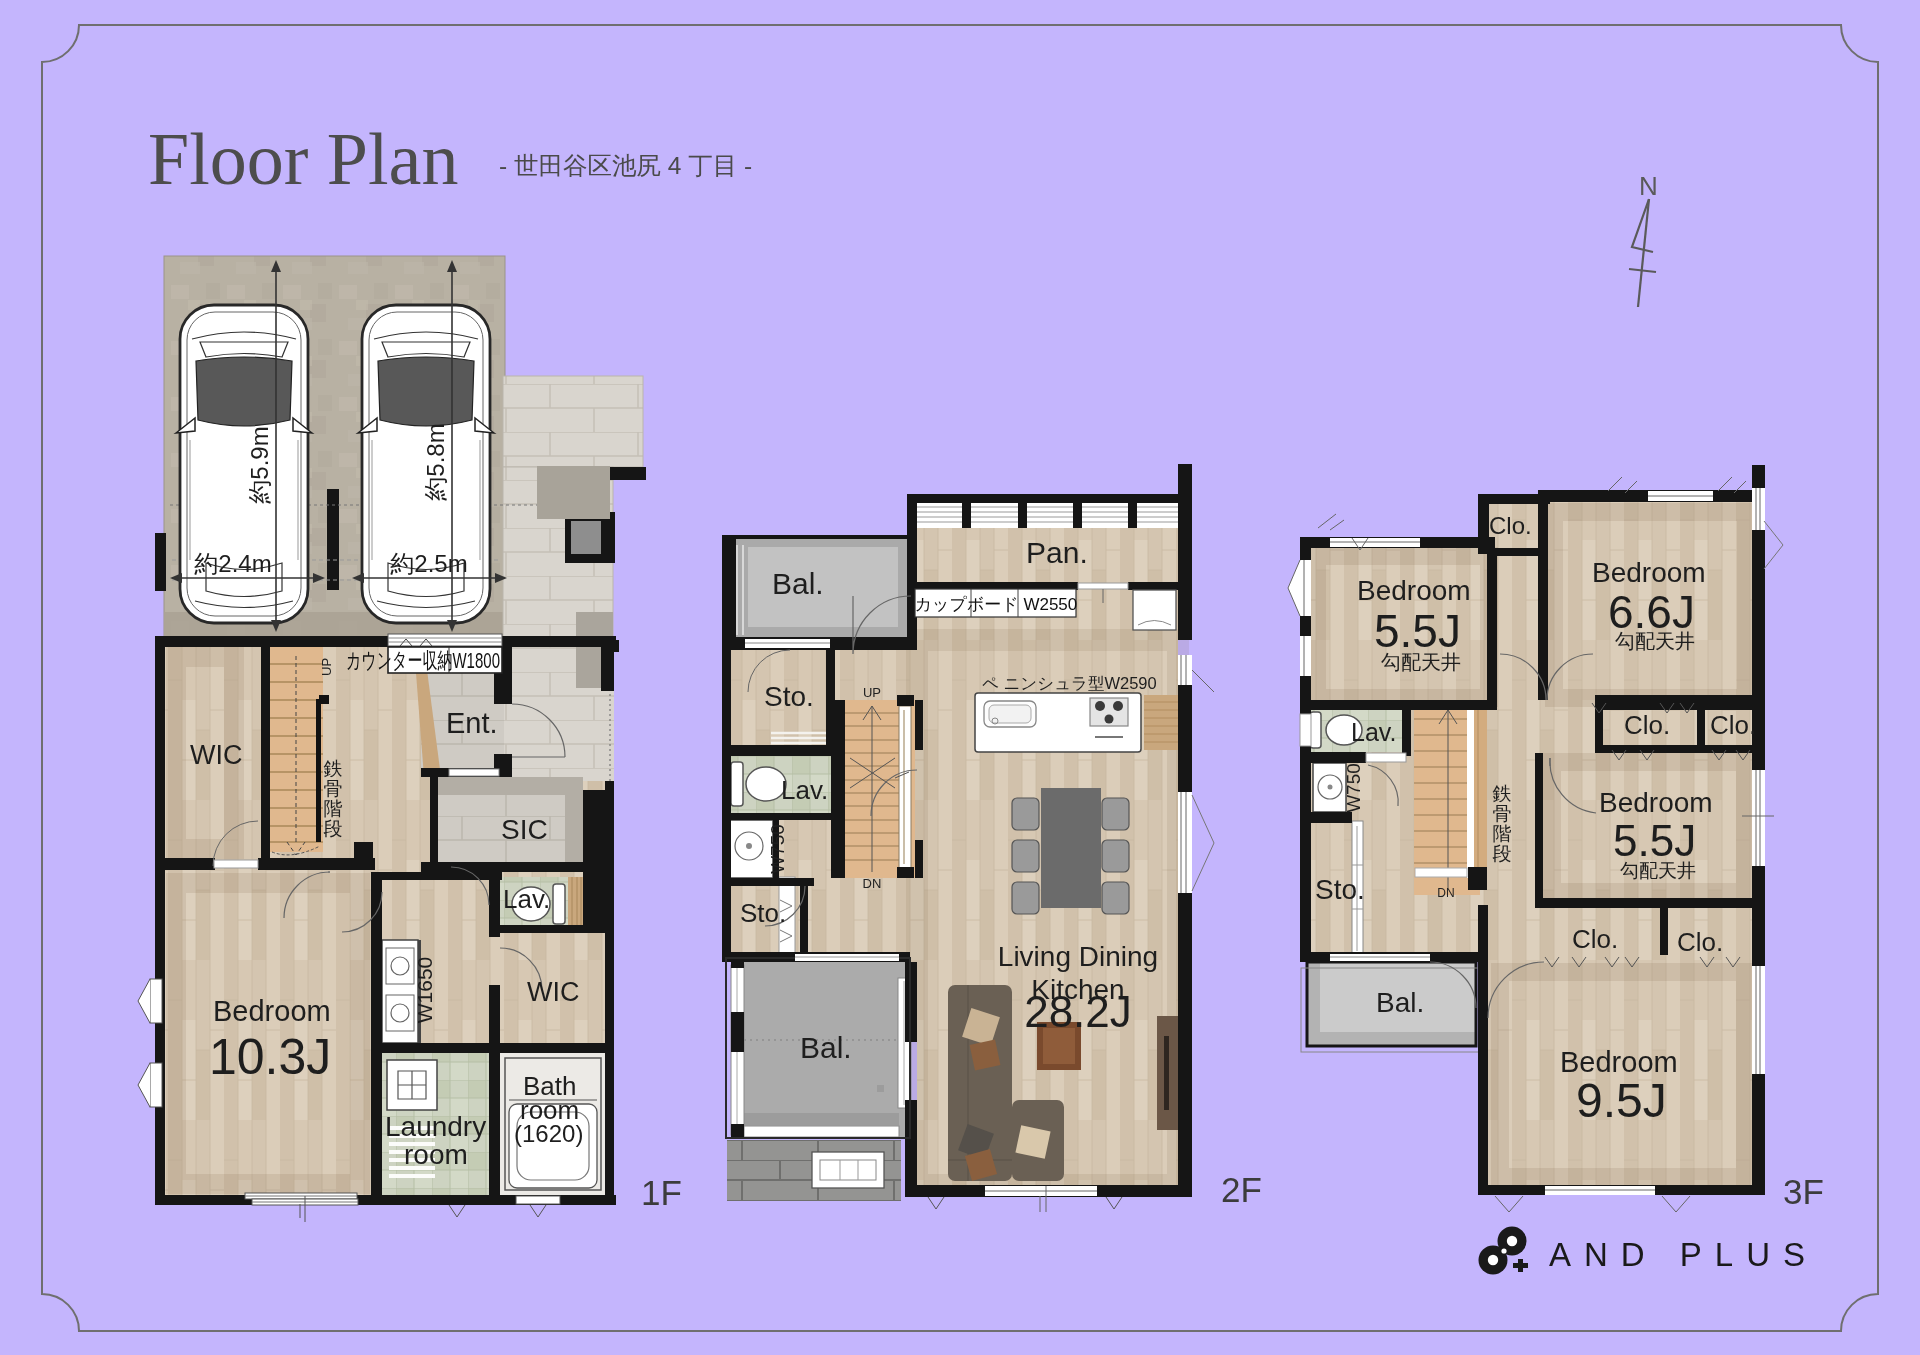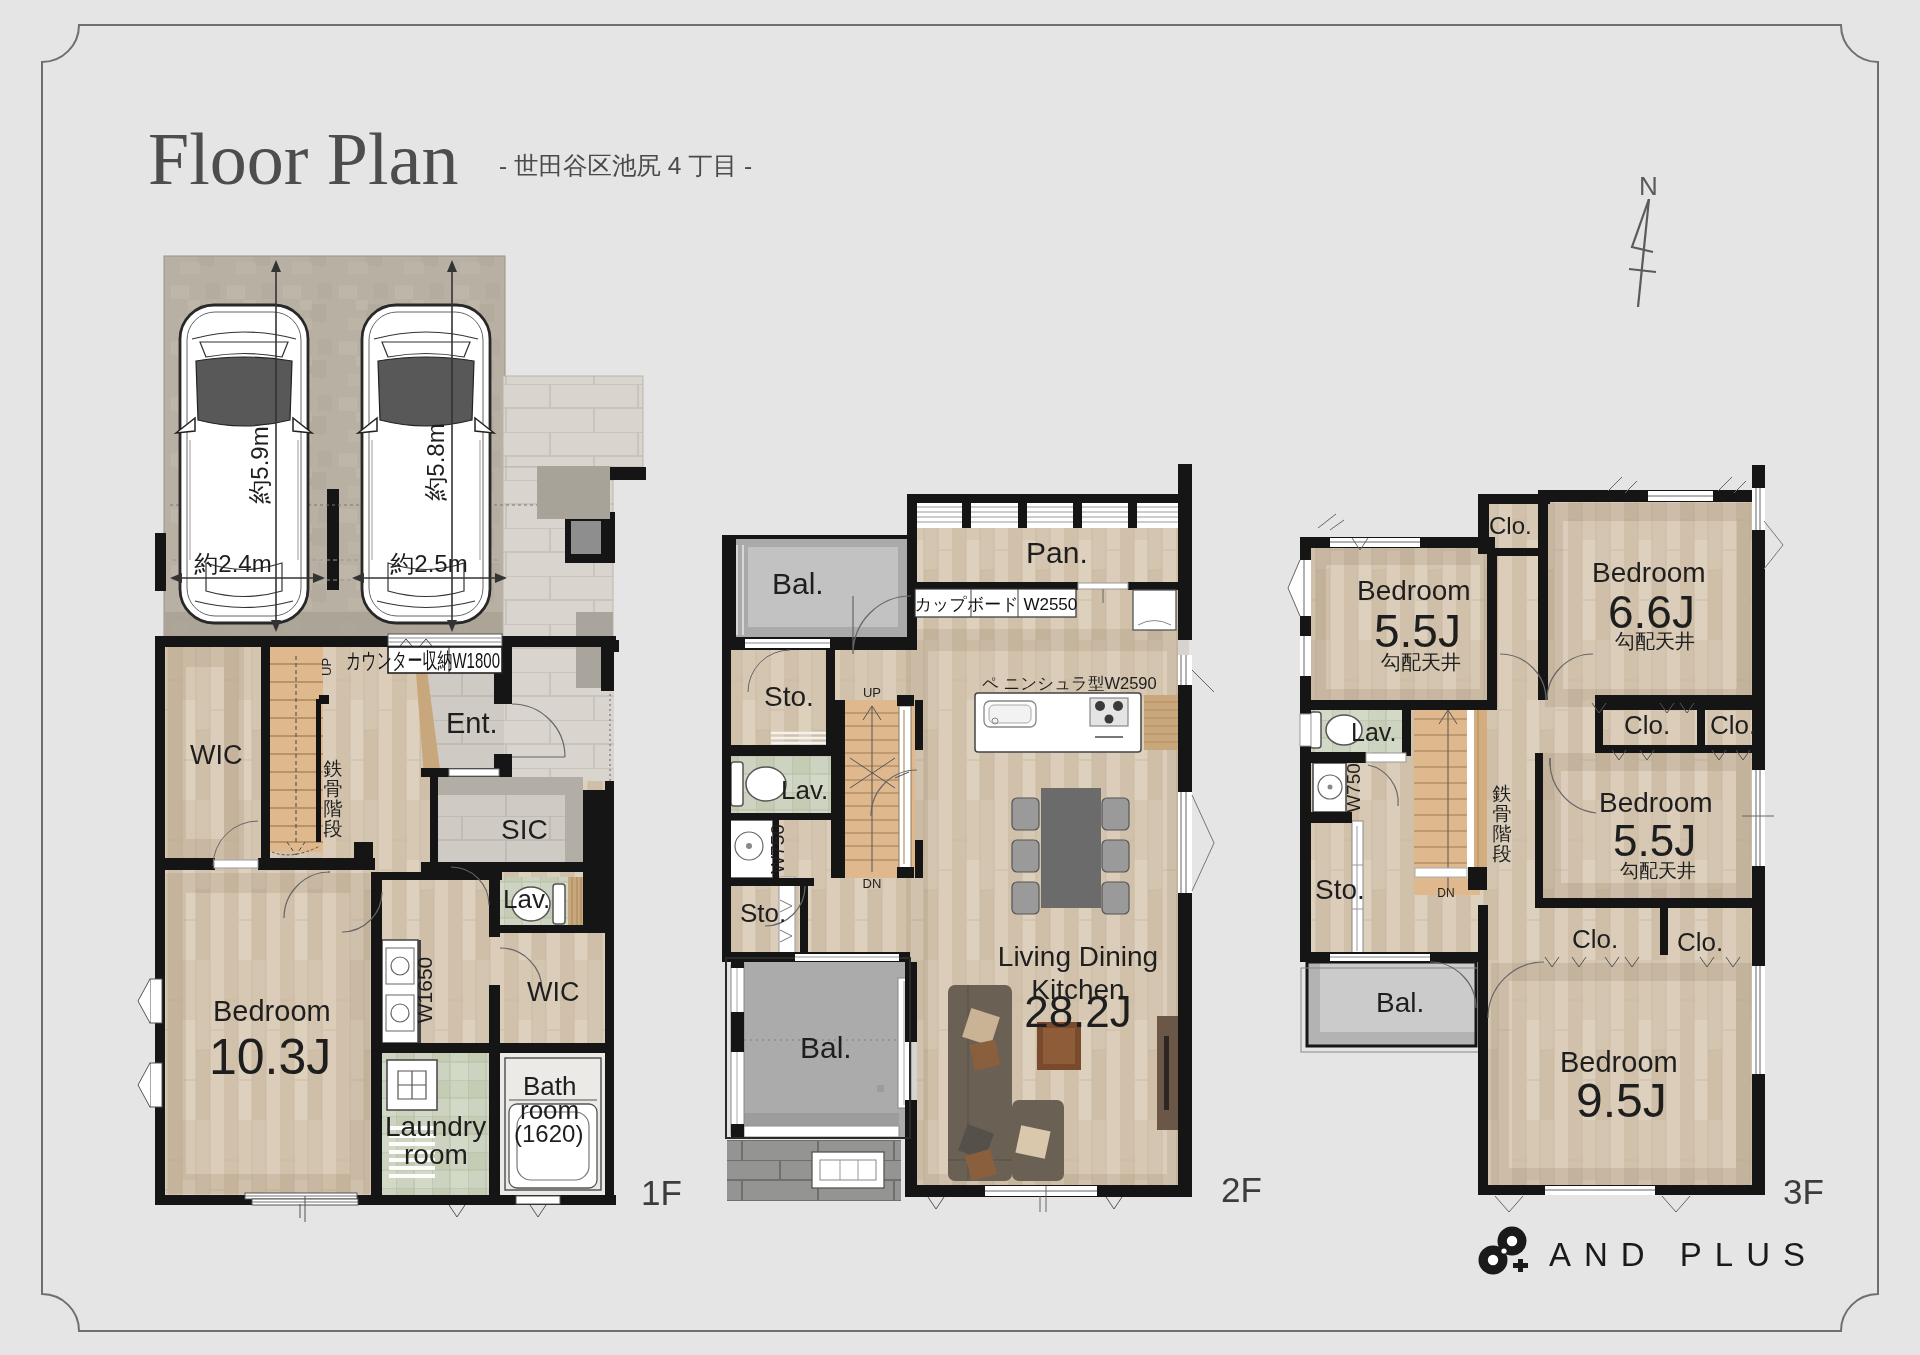--- a/index.html
+++ b/index.html
@@ -1,16 +1,16 @@
 <!DOCTYPE html>
 <html><head>
 <meta charset="utf-8">
 <style>
 html,body{margin:0;padding:0;background:#ffffff;}
-#page{position:relative;width:1920px;height:1355px;background:#e5e5e5;overflow:hidden;
+#page{position:relative;width:1920px;height:1355px;background:#c4b5fd;overflow:hidden;
 font-family:"Liberation Sans", sans-serif;}
 svg{display:block;}
 </style>
 </head>
 <body>
 <div id="page">
 <svg width="1920" height="1355" viewBox="0 0 1920 1355">
 <defs>
 <pattern id="wd" width="56" height="160" patternUnits="userSpaceOnUse">
   <rect width="56" height="160" fill="#d8c9b5"></rect>

